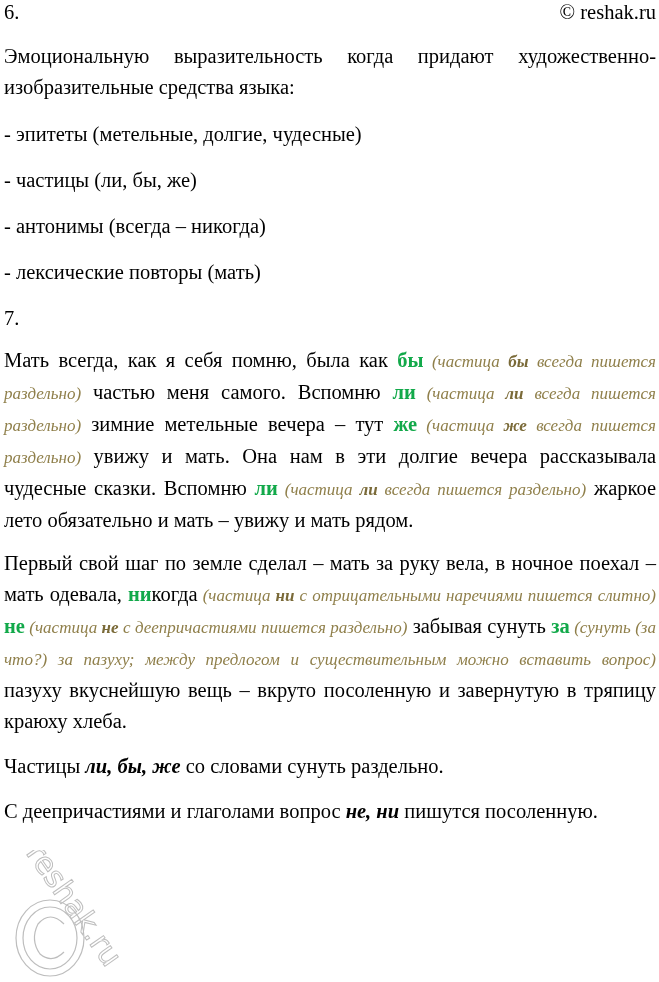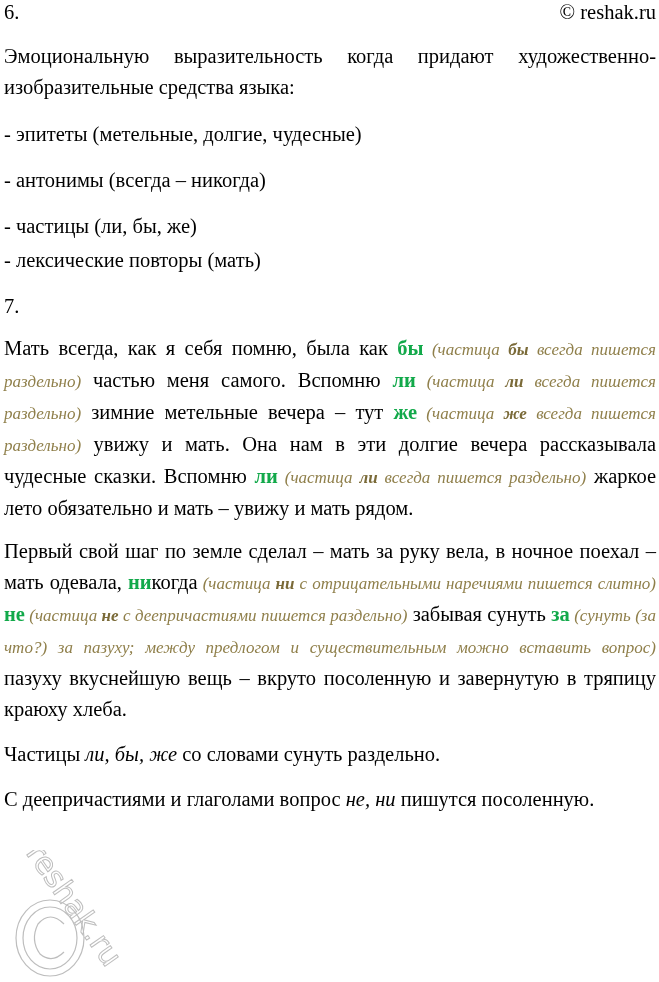--- a/index.html
+++ b/index.html
@@ -6,38 +6,38 @@
   body { width: 659px; height: 982px; overflow: hidden; position: relative;
          font-family: "Liberation Serif", serif; color: #000; font-size: 20.5px; }
   .page { position: absolute; left: 4px; top: 0; width: 652px; }
   .header { display: flex; justify-content: space-between; height: 26px; line-height: 26px; margin-top: -1px; }
   p { margin: 0; }
   .para { text-align: justify; line-height: 31px; }
   .list-item { line-height: 26px; }
   .g { color: #12a94a; font-weight: bold; }
   .o { color: #8f7f4a; font-style: italic; font-size: 17px; }
   .ob { color: #7a6a38; font-style: italic; font-weight: bold; font-size: 17px; }
-  .bi { font-weight: normal; font-style: italic; margin-top: 16px; }
+  .bi { font-weight: bold; font-style: italic; margin-top: 16px; }
   .watermark { position: absolute; left: 2px; top: 850px; width: 150px; height: 130px; pointer-events: none; opacity: 0.55; }
 </style>
 </head>
 <body>
 
 <div class="page">
   <div class="header">
     <span>6.</span>
     <span>© reshak.ru</span>
   </div>
 
   <p class="para" style="margin-top:16px">Эмоциональную выразительность когда придают художественно-изобразительные средства языка:</p>
 
   <p class="list-item" style="margin-top:18px">- эпитеты (метельные, долгие, чудесные)</p>
+  <p class="list-item" style="margin-top:20px">- частицы (ли, бы, же)</p>
   <p class="list-item" style="margin-top:20px">- антонимы (всегда – никогда)</p>
-  <p class="list-item" style="margin-top:20px">- частицы (ли, бы, же)</p>
-  <p class="list-item" style="margin-top:8px">- лексические повторы (мать)</p>
+  <p class="list-item" style="margin-top:20px">- лексические повторы (мать)</p>
 
   <p class="list-item" style="margin-top:20px">7.</p>
 
   <p class="para" style="margin-top:14px">
     <span>Мать всегда, как я себя помню, была как </span><span class="g">бы</span><span class="o"><span> (частица </span><span class="ob">бы</span><span> всегда пишется раздельно)</span></span><span> частью меня самого. Вспомню </span><span class="g">ли</span><span class="o"><span> (частица </span><span class="ob">ли</span><span> всегда пишется раздельно)</span></span><span> зимние метельные вечера – тут </span><span class="g">же</span><span class="o"><span> (частица </span><span class="ob">же</span><span> всегда пишется раздельно)</span></span><span> увижу и мать. Она нам в эти долгие вечера рассказывала чудесные сказки. Вспомню </span><span class="g">ли</span><span class="o"><span> (частица </span><span class="ob">ли</span><span> всегда пишется раздельно)</span></span><span> жаркое лето обязательно и мать – увижу и мать рядом.</span>
   </p>
 
   <p class="para" style="margin-top:12px">
     <span>Первый свой шаг по земле сделал – мать за руку вела, в ночное поехал – мать одевала, </span><span class="g">ни</span><span>когда</span><span class="o"><span> (частица </span><span class="ob">ни</span><span> с отрицательными наречиями пишется слитно)</span></span> <span class="g">не</span><span class="o"><span> (частица </span><span class="ob">не</span><span> с деепричастиями пишется раздельно)</span></span><span> забывая сунуть </span><span class="g">за</span><span class="o"> (сунуть (за что?) за пазуху; между предлогом и существительным можно вставить вопрос)</span><span> пазуху вкуснейшую вещь – вкруто посоленную и завернутую в тряпицу краюху хлеба.</span>
   </p>

